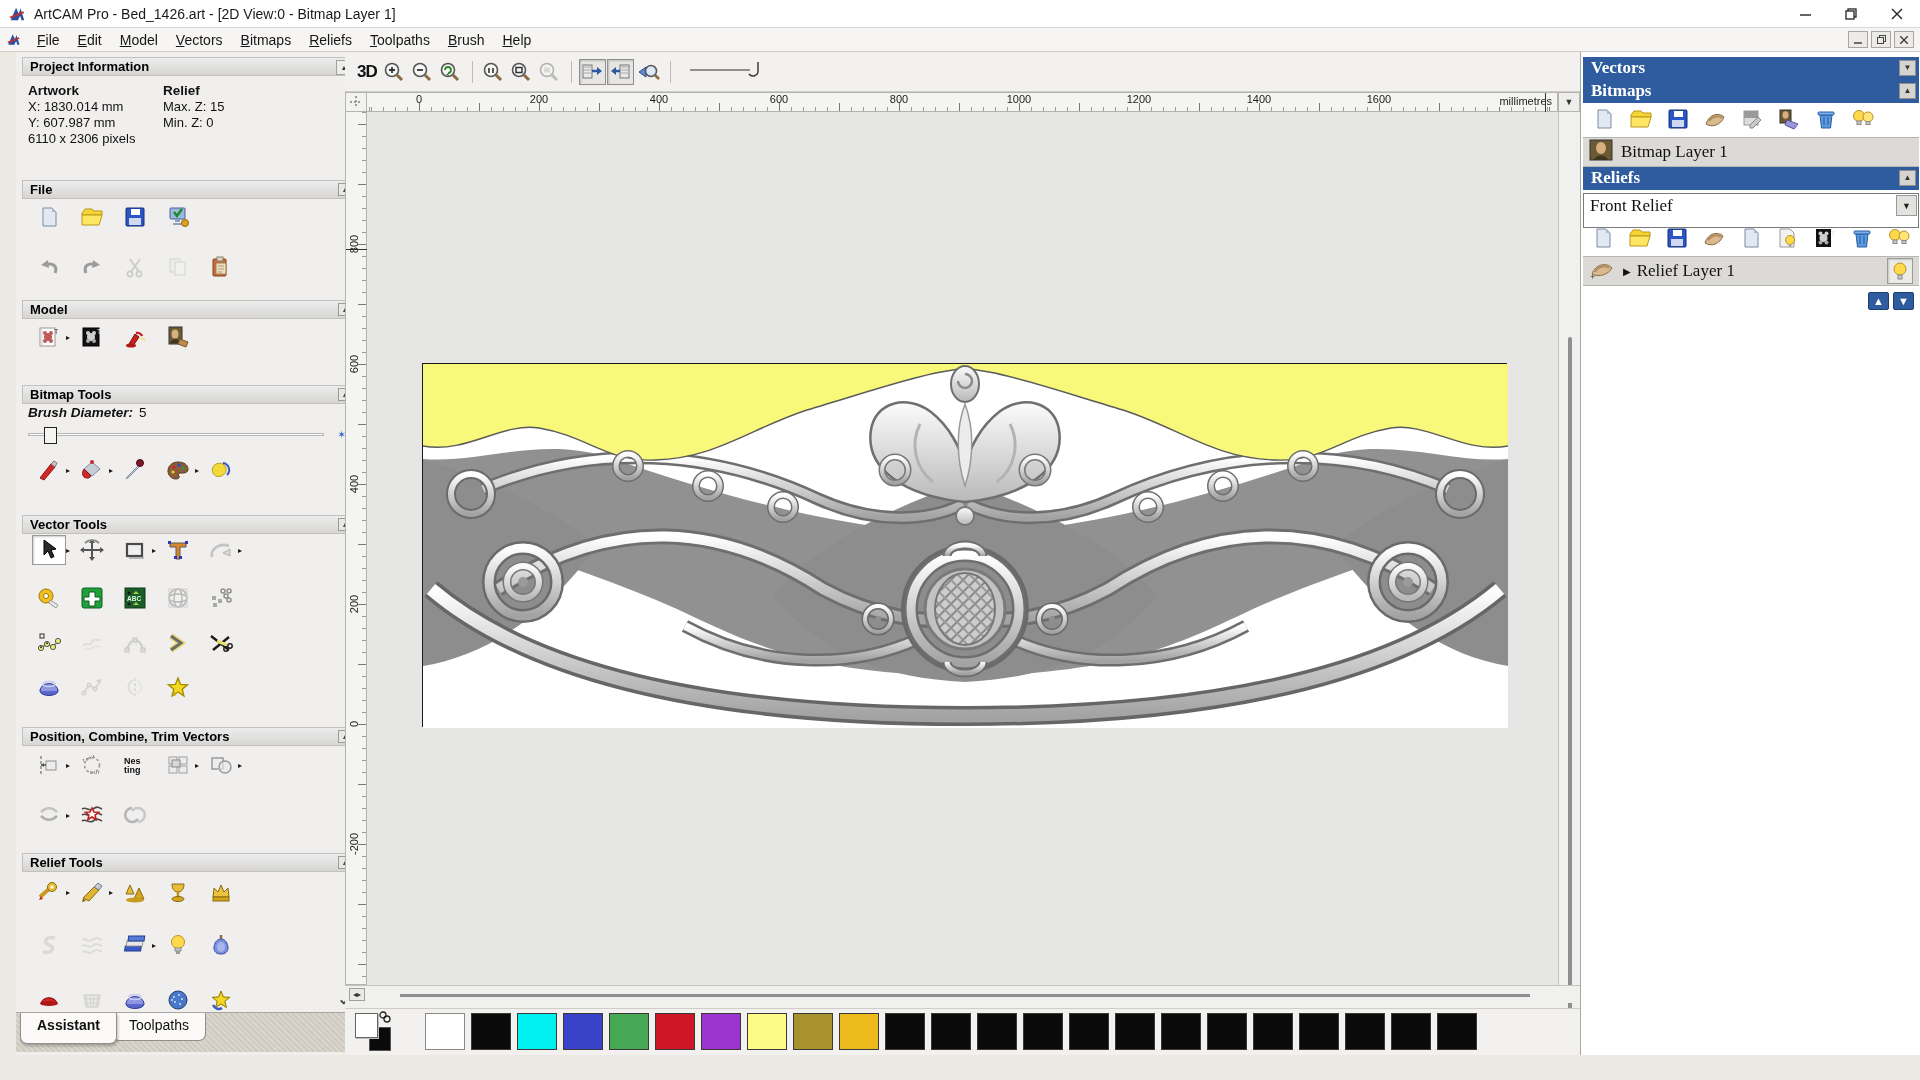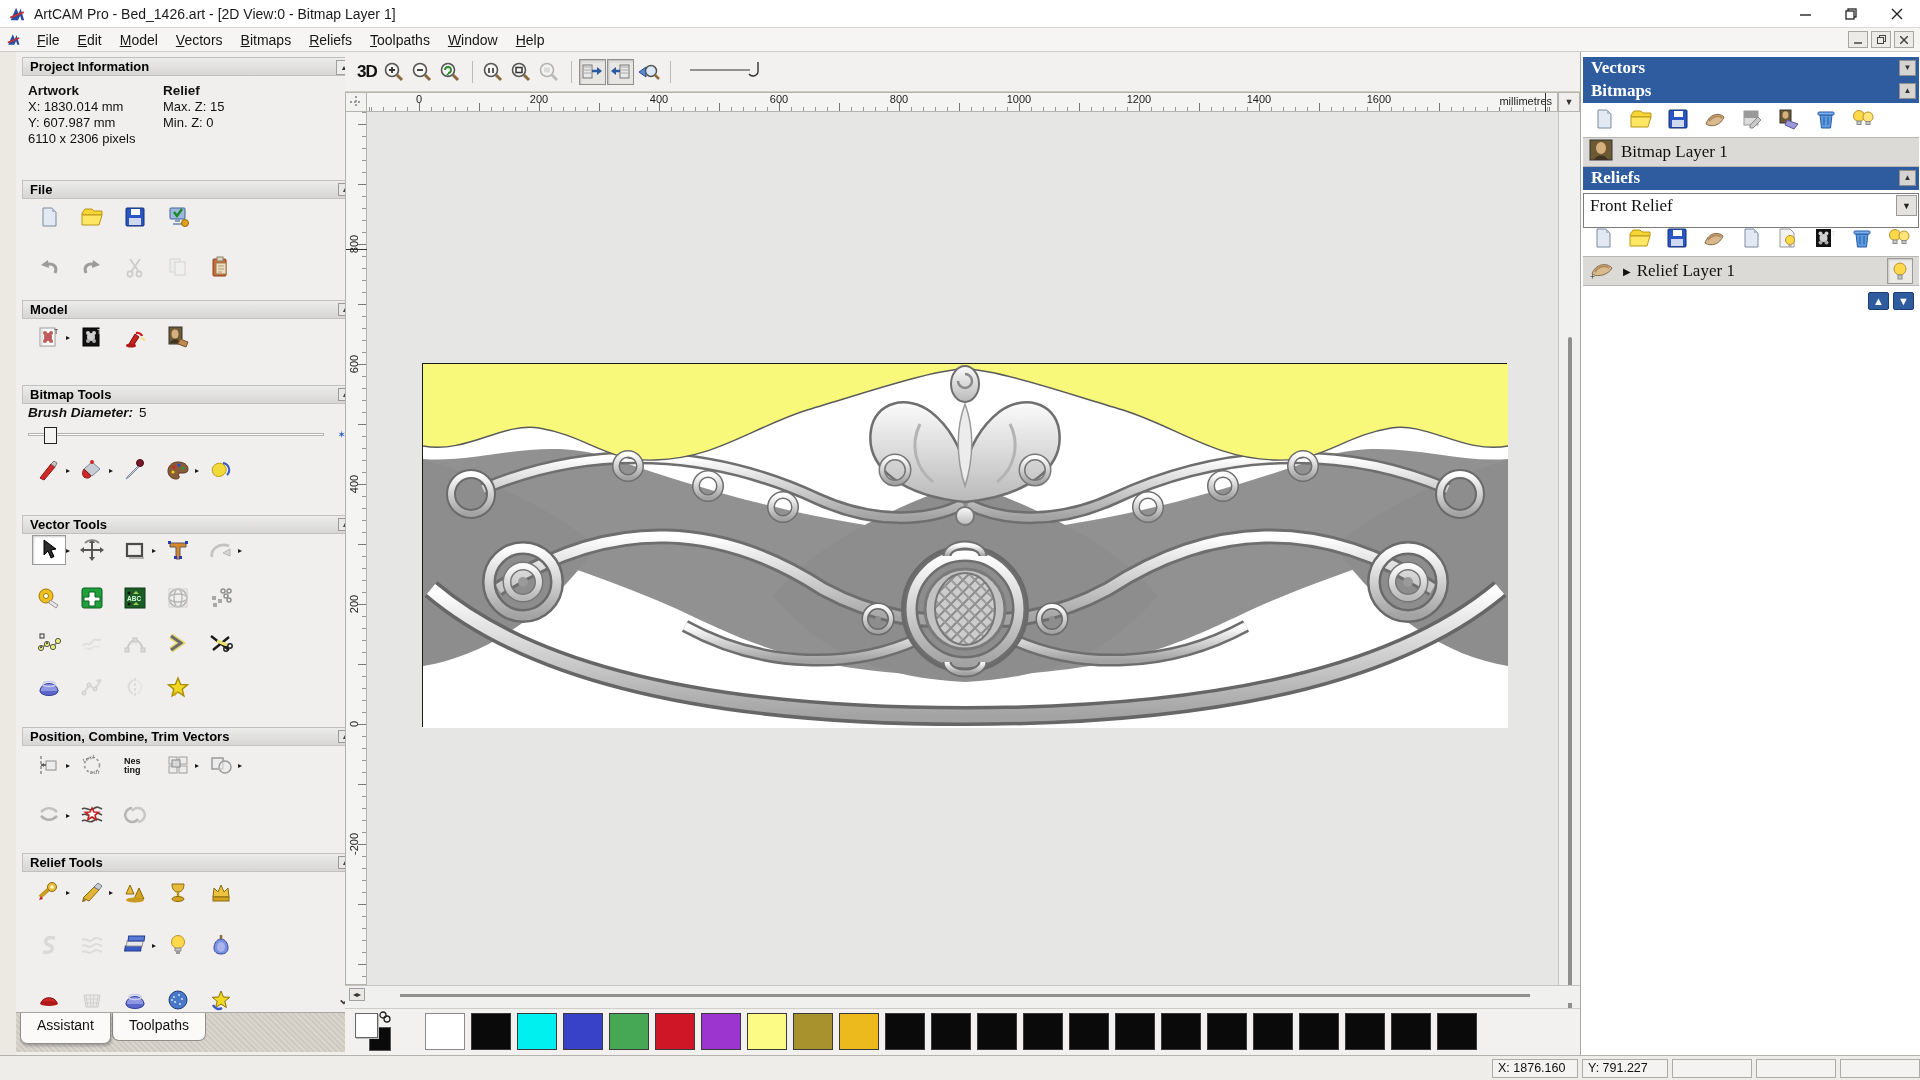--- a/index.html
+++ b/index.html
@@ -59,21 +59,21 @@
     border:1px solid #a0a0a0; background:#EDEDEB; font-size:7px; text-align:center;
     line-height:13px; color:#333; }
   .lp-scroll-down { position:absolute; right:10px; top:938px; font-size:15px; color:#444; font-weight:bold; }
 
   
   .tab-strip { position:absolute; left:0; bottom:3px; height:40px; width:100%;
     background:repeating-linear-gradient(45deg,#DAD6CE 0 2px,#CEC9C1 2px 4px);
     border-top:1px solid #a9a7a2; }
   .tab { position:absolute; top:0; height:28px; background:#FBFAF8; border:1px solid #918f8a;
     border-top:none; border-radius:0 0 7px 7px; padding:4px 16px 0 16px; font-size:14px; color:#111; }
-  .tab.active { height:31px; z-index:2; box-shadow:1px 2px 3px rgba(0,0,0,.25); }
+  .tab.active { height:31px; z-index:2; box-shadow:1px 2px 3px rgba(0,0,0,.25);font-weight:bold; }
 
   
   #canvas-col { position:absolute; left:345px; top:52px; width:1235px; height:1003px; background:#F0F0EE; }
   #view-toolbar { position:absolute; left:0; top:0; width:1235px; height:40px;
     background:#F2F1EF; border-bottom:1px solid #cfcdc8; display:flex; align-items:center; padding-left:12px; }
   .tb-3d { font-weight:bold; font-size:17px; margin-right:4px; letter-spacing:-1px; }
   .tb-btn { width:27px; height:26px; display:flex; align-items:center; justify-content:center; margin-right:1px; }
   .tb-btn.pressed { border:1px solid #8f8f8f; background:#E7E6E3; box-shadow:inset 1px 1px 2px #bbb; }
   .tb-btn.disabled { opacity:.4; filter:grayscale(1); }
   .tb-sep { width:1px; height:22px; background:#bdbbb6; margin:0 7px; }
@@ -207,21 +207,21 @@
         </svg>
     </span>
     <div id="menu-items" style="display:flex;">
         <span class="menu-item">File</span>
         <span class="menu-item">Edit</span>
         <span class="menu-item">Model</span>
         <span class="menu-item">Vectors</span>
         <span class="menu-item">Bitmaps</span>
         <span class="menu-item">Reliefs</span>
         <span class="menu-item">Toolpaths</span>
-        <span class="menu-item">Window</span>
+        <span class="menu-item">Brush</span>
         <span class="menu-item">Help</span>
       </div>
     <div class="mdi-controls">
       <div class="mdi-btn">
           <svg width="8" height="8">
             <line x1="0" y1="7" x2="8" y2="7" stroke="#444" stroke-width="1.5"></line>
           </svg>
         </div>
       <div class="mdi-btn">
           <svg width="9" height="9">
@@ -1298,19 +1298,14 @@
             <rect x="6" y="13" width="4" height="4" fill="#c9c9c9" stroke="#8a8a8a"></rect>
           </svg>
       </span>
     </div>
     <div class="updown" style="top:240px;">
       <span class="ud-btn">▲</span>
       <span class="ud-btn">▼</span>
     </div>
   </div>
 
-  <div id="statusbar">
-    <span class="status-field" style="left:1492px; width:86px;">X: 1876.160</span>
-    <span class="status-field" style="left:1582px; width:86px;">Y: 791.227</span>
-    <span id="status-empties"><span class="status-field" style="left: 1672px; width: 80px;"></span><span class="status-field" style="left: 1756px; width: 80px;"></span><span class="status-field" style="left: 1840px; width: 80px;"></span></span>
-  </div>
 
 </div>
 
 </body></html>

